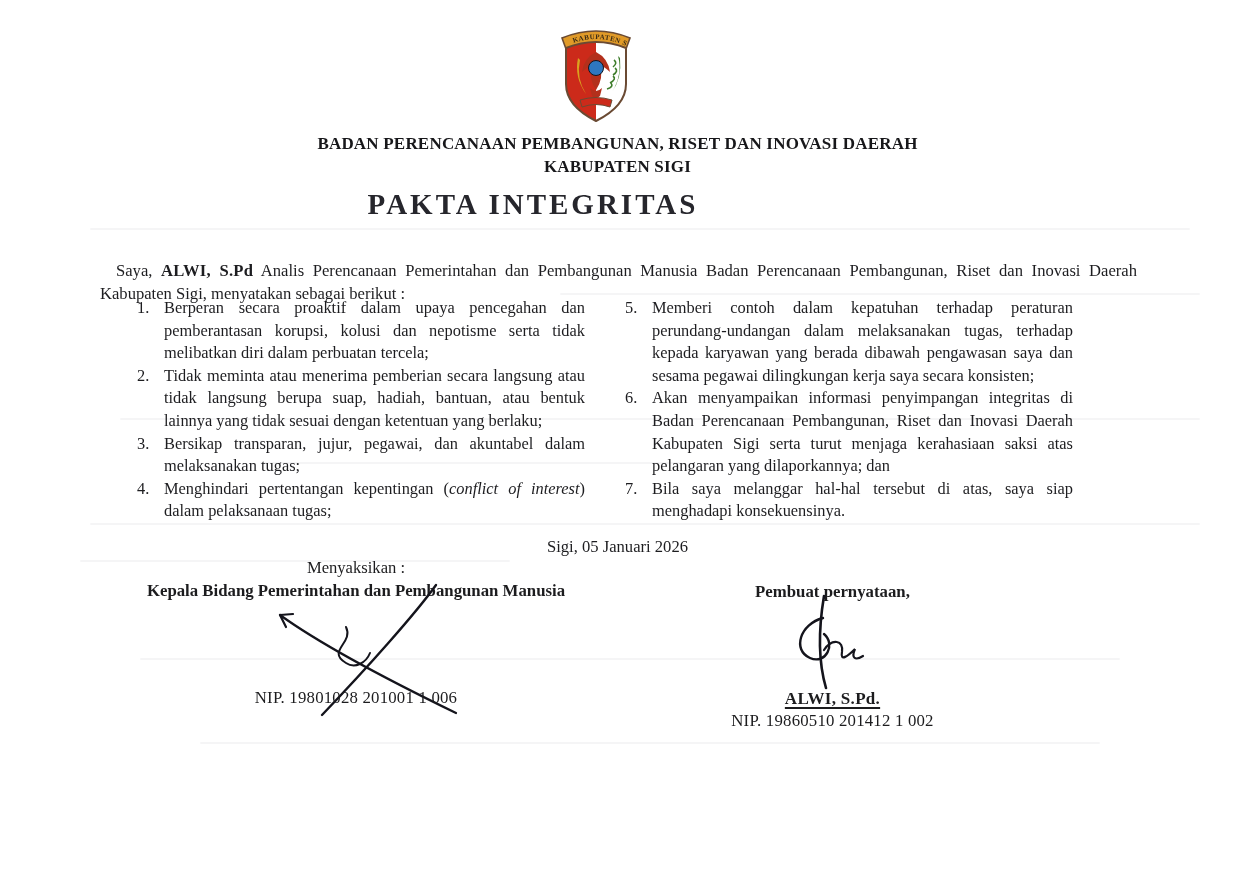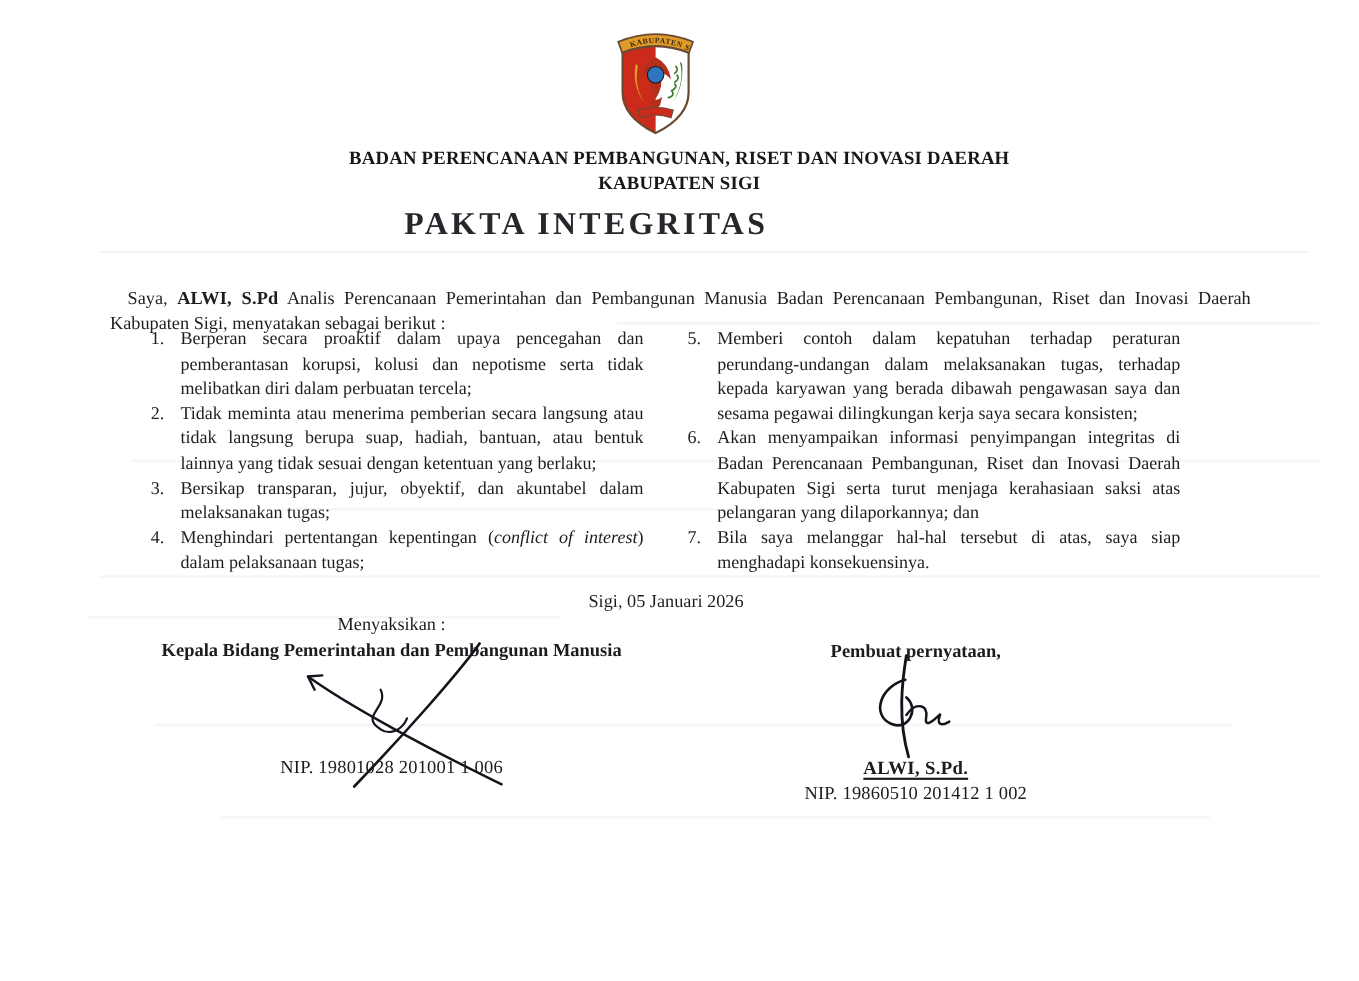--- a/index.html
+++ b/index.html
@@ -33,21 +33,21 @@
 
   
   .columns{position:absolute;left:137px;top:297px;width:936px;display:flex;gap:40px;}
   .col{width:448px;}
   .li{display:flex;font-size:16.4px;line-height:22.6px;color:#1d1d20;}
   .li .num{width:27px;flex:none;}
   .li .txt{flex:1;text-align:justify;}
 
   
   .dateline{position:absolute;left:0;top:537px;width:1211px;text-align:center;
-       font-size:16.6px;color:#1d1d20;}
+       font-size:16.6px;color:#1d1d20;padding-left:12px;}
   .witness{position:absolute;left:100px;top:557px;width:512px;text-align:center;
        font-size:16.6px;line-height:22px;}
   .witness .role{font-weight:bold;margin-top:1px;font-size:16.8px;}
   .decl-role{position:absolute;left:660px;top:582px;width:345px;text-align:center;
        font-weight:bold;font-size:16.8px;}
   .sig-name{position:absolute;text-align:center;font-size:17px;line-height:21px;}
   .sig-name .nm{font-weight:bold;text-decoration:underline;text-underline-offset:3px;
        text-decoration-thickness:1.6px;letter-spacing:0.3px;}
   .sig-name .nip{margin-top:1px;font-size:16.8px;letter-spacing:0.2px;}
   .wn{left:100px;top:686px;width:512px;}
@@ -109,21 +109,21 @@
       <div class="li">
         <span class="num">1.</span>
         <span class="txt">Berperan secara proaktif dalam upaya pencegahan dan pemberantasan korupsi, kolusi dan nepotisme serta tidak melibatkan diri dalam perbuatan tercela;</span>
       </div>
       <div class="li">
         <span class="num">2.</span>
         <span class="txt">Tidak meminta atau menerima pemberian secara langsung atau tidak langsung berupa suap, hadiah, bantuan, atau bentuk lainnya yang tidak sesuai dengan ketentuan yang berlaku;</span>
       </div>
       <div class="li">
         <span class="num">3.</span>
-        <span class="txt">Bersikap transparan, jujur, obyektif, dan akuntabel dalam melaksanakan tugas;</span>
+        <span class="txt">Bersikap transparan, jujur, pegawai, dan akuntabel dalam melaksanakan tugas;</span>
       </div>
       <div class="li">
         <span class="num">4.</span>
         <span class="txt"><span>Menghindari pertentangan kepentingan (</span><i>conflict of interest</i><span>) dalam pelaksanaan tugas;</span></span>
       </div>
     </div>
     <div class="col" style="width:448px;">
       <div class="li">
         <span class="num">5.</span>
         <span class="txt">Memberi contoh dalam kepatuhan terhadap peraturan perundang-undangan dalam melaksanakan tugas, terhadap kepada karyawan yang berada dibawah pengawasan saya dan sesama pegawai dilingkungan kerja saya secara konsisten;</span>

